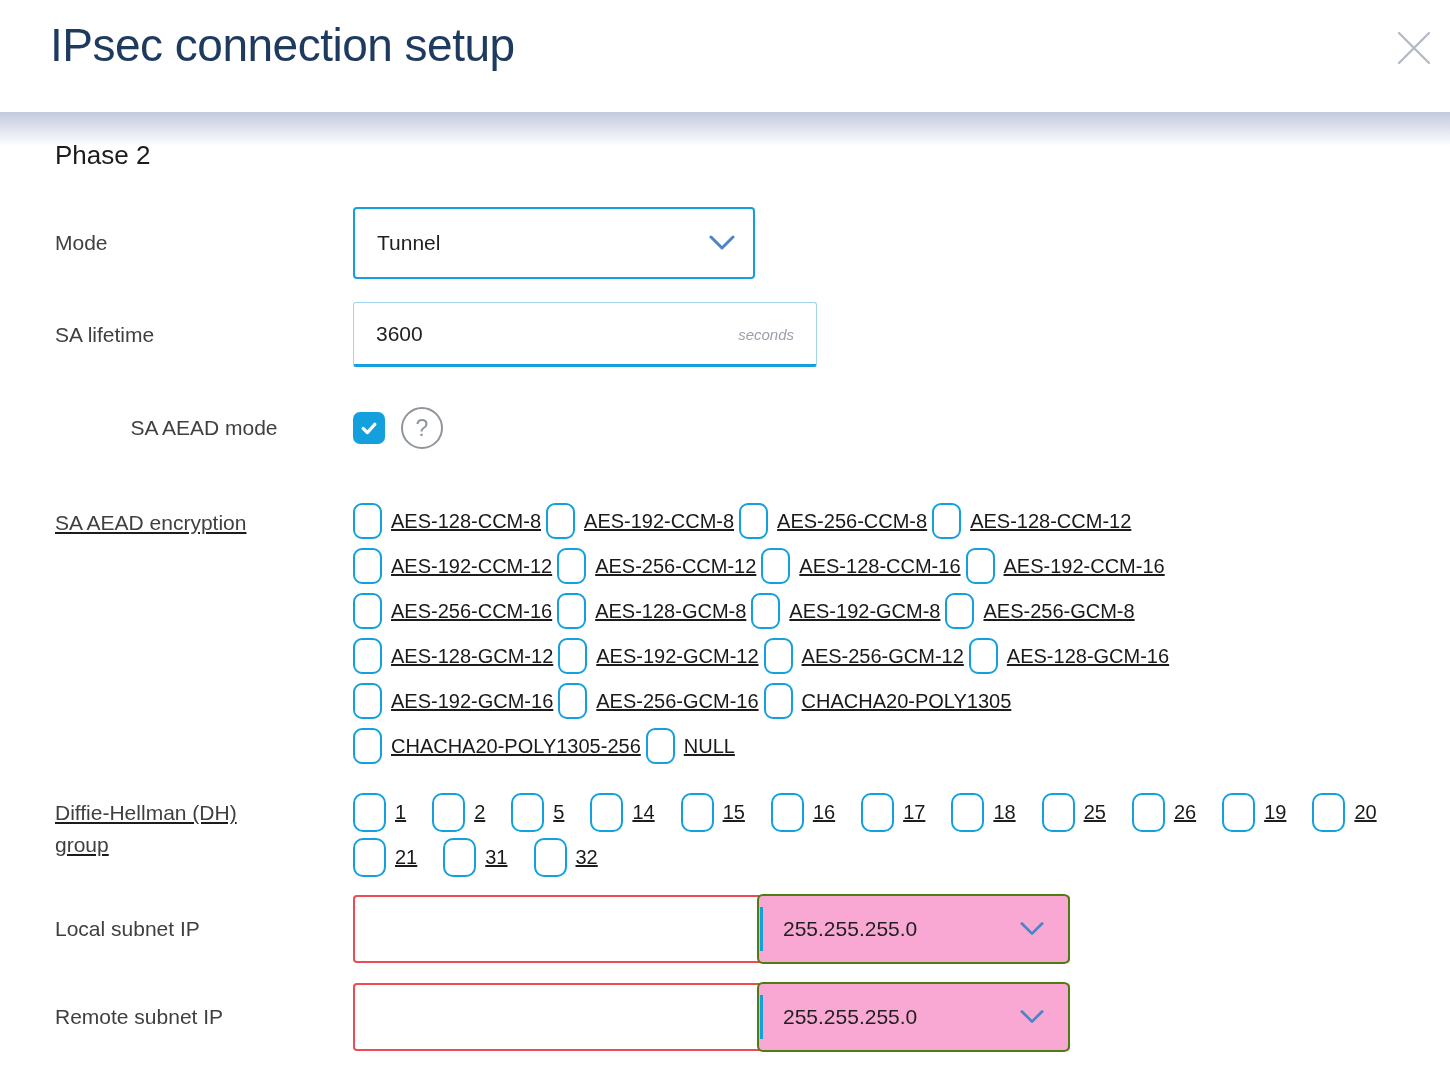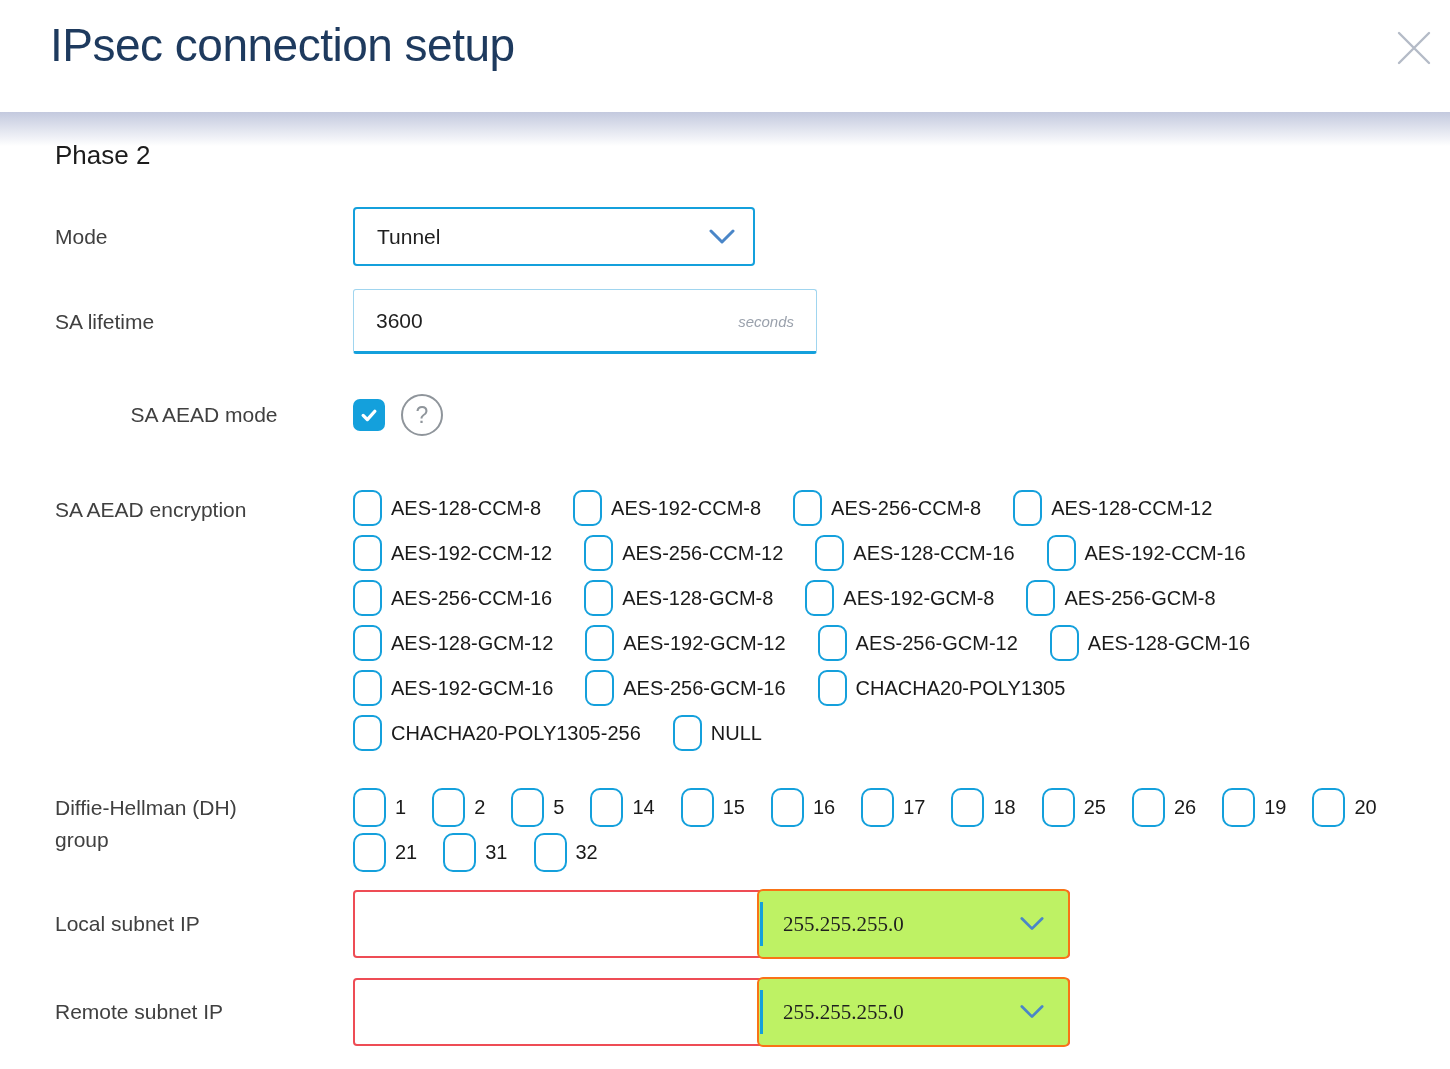--- a/index.html
+++ b/index.html
@@ -12,72 +12,72 @@
     color:#1e3a5e; letter-spacing:-0.5px; }
   .close-btn { position:absolute; right:14px; top:26px; width:44px; height:44px;
     background:none; border:none; cursor:pointer; padding:0; }
   .header-shadow { height:38px; background:linear-gradient(to bottom,#c3c9de 0%, rgba(255,255,255,0) 90%); }
 
   
   .content { padding:0 0 0 55px; margin-top:-10px; }
   .section-title { font-size:26px; font-weight:400; color:#1c1c1c; }
 
   .form-row { display:flex; align-items:center; }
-  .form-row.align-top { align-items:flex-start; }
+  .form-row.align-top { align-items:flex-start;text-decoration:underline; }
   .row-label { width:298px; flex:0 0 298px; font-size:21px; color:#404040; line-height:1.5; }
 
   .mt-mode { margin-top:36px; }
   .mt-lifetime { margin-top:23px; }
   .mt-aead { margin-top:40px;text-align:center; }
   .mt-enc { margin-top:54px; }
-  .mt-dh { margin-top:28px; }
+  .mt-dh { margin-top:20px; }
   .mt-local { margin-top:12px; }
   .mt-remote { margin-top:20px; }
 
   
-  .select-box { position:relative; width:402px; height:59px; border:2px solid #14a0dc;
+  .select-box { position:relative; width:402px; height:72px; border:2px solid #14a0dc;
     border-radius:4px; background:#fff; display:flex; align-items:center; padding-left:22px;
     font-size:21px; color:#1f1f1f; cursor:pointer; }
   .select-box .chev { position:absolute; right:18px; top:50%; transform:translateY(-50%); }
 
   
   .input-box { position:relative; width:464px; height:65px; border:1px solid #a0d5ef;
     border-bottom:3px solid #14a0dc; border-radius:3px; background:#fff; }
   .input-box input { width:100%; height:100%; border:none; outline:none; background:transparent;
     font-family:inherit; font-size:21px; color:#1f1f1f; padding:0 110px 0 22px; }
   .input-suffix { position:absolute; right:22px; top:50%; transform:translateY(-50%);
     font-style:italic; font-size:15px; color:#9aa1ac; pointer-events:none; }
 
   
   .cbx, .cbx-dh { display:inline-block; border:2px solid #14a0dc; border-radius:9px;
     background:#fff; cursor:pointer; flex:0 0 auto; }
   .cbx { width:29px; height:36px; }
   .cbx-dh { width:33px; height:39px; border-radius:10px; }
   .cbx-checked { width:32px; height:32px; border-radius:7px; background:#14a0dc;
     border:none; display:inline-flex; align-items:center; justify-content:center; cursor:pointer; }
-  .cbx-row { display:flex; align-items:center; column-gap:32px; margin-bottom:9px; }
+  .cbx-row { display:flex; align-items:center; column-gap:5px; margin-bottom:9px; }
   .cbx-row-dh { column-gap:26px; margin-bottom:6px; }
   .cbx-item { display:inline-flex; align-items:center; cursor:pointer; }
   .cbx-label { font-size:20px; color:#1a1a1a; margin-left:9px; white-space:nowrap; }
 
   .help-circle { display:inline-flex; align-items:center; justify-content:center;
     width:42px; height:42px; border:2px solid #8f959b; border-radius:50%;
     color:#8f959b; font-size:23px; margin-left:16px; cursor:pointer; }
 
   .enc-label, .dh-label { padding-top:4px; }
 
   
   .ip-combo { position:relative; width:717px; height:68px; border:2px solid #ee4c55;
     border-radius:4px; background:#fff; }
   .ip-combo input { position:absolute; left:0; top:0; width:400px; height:100%; border:none;
     outline:none; background:transparent; font-family:inherit; font-size:21px; color:#1f1f1f;
     padding:0 18px 0 22px; }
   .mask-select { position:absolute; left:402px; top:-3px; bottom:-3px; right:-2px;
-    border:2px solid #f97316; border-radius:6px; display:flex; align-items:center;
-    background:#bef264; cursor:pointer;font-family:Liberation Serif, serif; }
+    border:2px solid #4d7c0f; border-radius:6px; display:flex; align-items:center;
+    background:#f9a8d4; cursor:pointer; }
   .mask-divider { position:absolute; left:1px; top:11px; bottom:11px; width:3px; background:#14a0dc; }
   .mask-value { font-size:21px; color:#1f1f1f; margin-left:24px; }
   .mask-select .chev { position:absolute; right:24px; top:50%; transform:translateY(-50%); }
 </style>
 </head>
 <body>
 
 <div>
 
   <header class="dialog-header">

